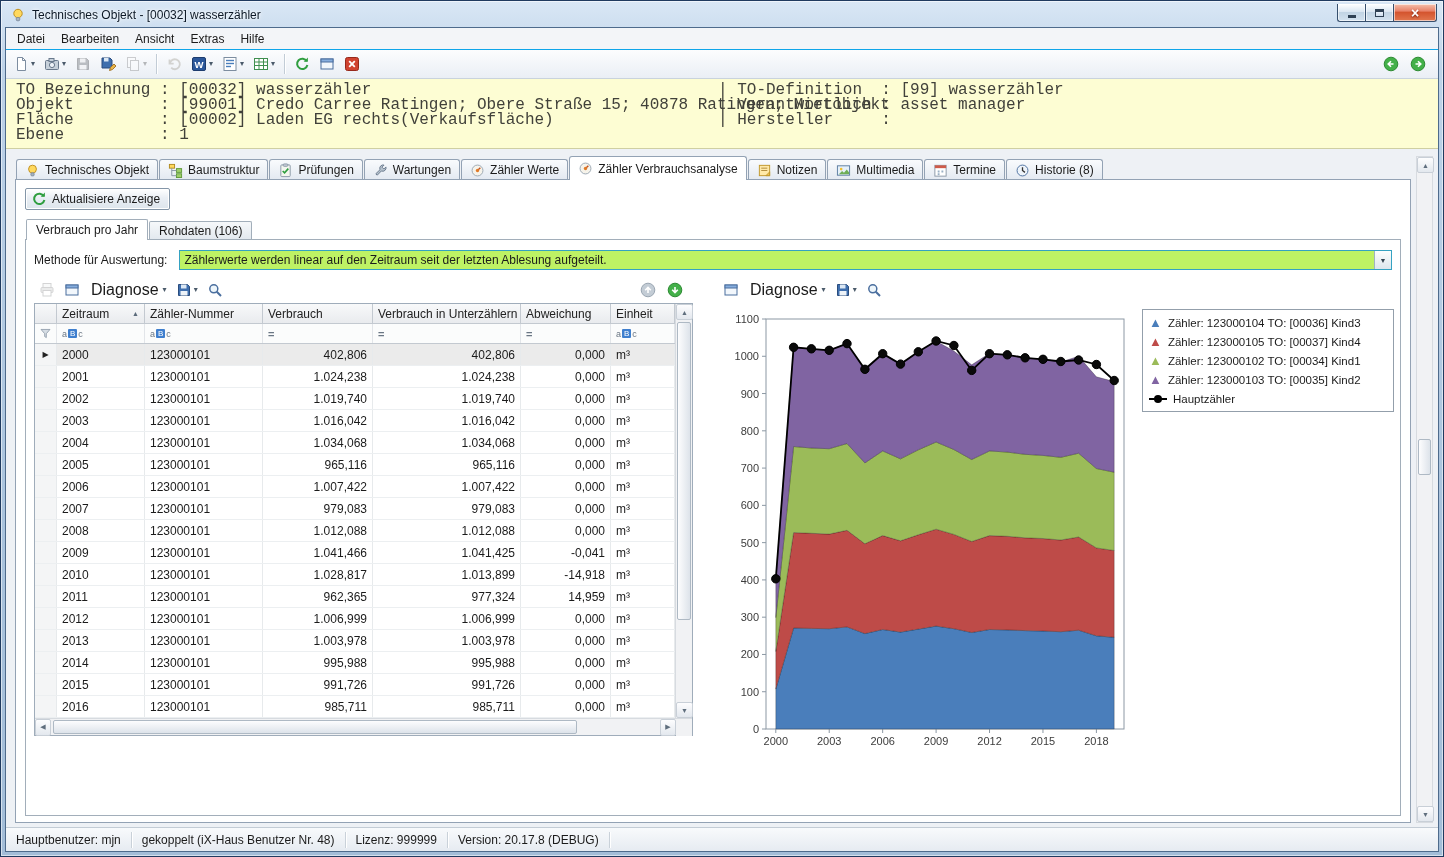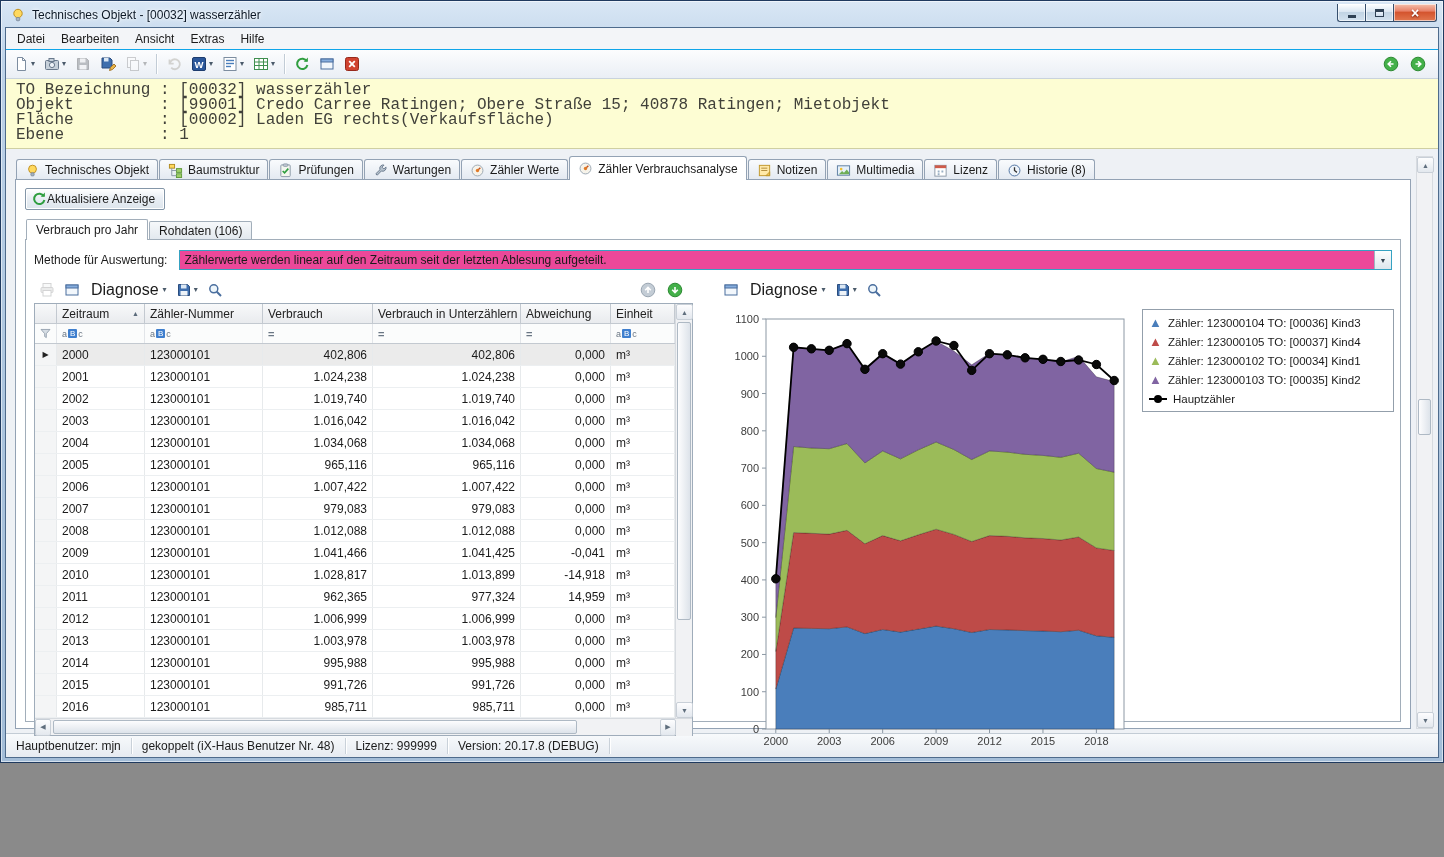--- a/index.html
+++ b/index.html
@@ -1,18 +1,18 @@
 <!DOCTYPE html>
 <html><head>
 <meta charset="utf-8">
 <style>
   html,body{margin:0;padding:0;}
   body{width:1444px;height:857px;font-family:"Liberation Sans",sans-serif;font-size:12px;color:#1b1b1b;background:#8a8a8a;}
   *{box-sizing:border-box;}
-  .window{width:1444px;height:763px;display:flex;flex-direction:column;border:1px solid #1f3a5f;
+  .window{width:1444px;height:857px;display:flex;flex-direction:column;border:1px solid #1f3a5f;
     background:linear-gradient(180deg,#d9e7f5 0%,#bdd2e8 8%,#aac3dd 60%,#a3bdd8 100%);
     box-shadow:inset 0 0 0 1px rgba(255,255,255,.55);padding:2px 4px 4px;}
   .titlebar{height:24px;display:flex;align-items:center;gap:6px;padding:0 2px 0 5px;flex:0 0 auto;}
   .app-ic,.tab-ic,.tb-ic{display:inline-flex;}
   .app-ic svg{width:16px;height:16px;}
   .title{font-size:12px;color:#0c1826;text-shadow:0 0 3px #fff,0 0 6px #fff;}
   .win-controls{margin-left:auto;display:flex;margin-top:-4px;}
   .win-btn{width:28px;height:18px;display:flex;align-items:center;justify-content:center;border:1px solid #37506e;border-top:none;
     background:linear-gradient(#ffffff,#dbe7f2 45%,#c2d4e4 50%,#d3e2ef);box-shadow:inset 0 0 0 1px rgba(255,255,255,.6);}
   .win-btn.min{border-radius:0 0 0 3px;border-right:none;}
@@ -36,28 +36,28 @@
   .infopanel{background:#fdfdd3;border-bottom:1px solid #cfcfa2;padding:4px 10px 5px;display:flex;flex:0 0 auto;}
   .infopanel pre{margin:0;font-family:"Liberation Mono","DejaVu Sans Mono",monospace;font-size:16px;line-height:15px;color:#41413a;white-space:pre;}
   .infopanel .left{width:702px;flex:0 0 auto;}
   .workspace{flex:1;min-height:0;position:relative;padding:7px 27px 4px 9px;display:flex;flex-direction:column;}
   .tabs{display:flex;align-items:flex-end;height:24px;padding-left:1px;flex:0 0 auto;}
   .tab{display:inline-flex;align-items:center;gap:5px;height:21px;padding:0 8px;margin-right:1px;border:1px solid #93a2b4;border-bottom:none;border-radius:3px 3px 0 0;background:linear-gradient(#f9fbfd,#e3e9f1);}
   .tab.active{height:24px;background:#fff;position:relative;z-index:3;}
   .tab-ic svg{width:15px;height:15px;}
   .main-panel{flex:1;min-height:0;background:#fff;border:1px solid #93a2b4;margin-top:-1px;padding:8px 9px 6px;display:flex;flex-direction:column;position:relative;z-index:1;}
   .refresh-row{flex:0 0 auto;}
-  .btn{display:inline-flex;align-items:center;height:22px;padding:0 9px 0 5px;border:1px solid #8496a8;border-radius:2px;background:linear-gradient(#ffffff,#e9eef4 45%,#dde5ec);box-shadow:inset 0 0 0 1px #fff;}
+  .btn{display:inline-flex;align-items:center;gap:5px;height:22px;padding:0 9px 0 5px;border:1px solid #8496a8;border-radius:2px;background:linear-gradient(#ffffff,#e9eef4 45%,#dde5ec);box-shadow:inset 0 0 0 1px #fff;}
   .subtabs{display:flex;align-items:flex-end;margin-top:9px;height:21px;flex:0 0 auto;padding-left:1px;}
   .subtab{display:inline-flex;align-items:center;height:19px;padding:0 9px;margin-right:1px;border:1px solid #a2aeba;border-bottom:none;border-radius:2px 2px 0 0;background:linear-gradient(#f6f8fa,#e2e8ee);}
   .subtab.active{height:21px;background:#fff;z-index:2;position:relative;}
   .subpage{flex:1;min-height:0;border:1px solid #a2aeba;margin-top:-1px;background:#fff;padding:10px 8px 8px;display:flex;flex-direction:column;}
   .method-row{display:flex;align-items:center;gap:12px;flex:0 0 auto;margin-bottom:6px;}
   .method-label{white-space:nowrap;}
-  .combo{flex:1;height:20px;border:1px solid #35a2c2;background:#ec4899;display:flex;align-items:center;padding:0 4px;position:relative;}
+  .combo{flex:1;height:20px;border:1px solid #35a2c2;background:#bef264;display:flex;align-items:center;padding:0 4px;position:relative;}
   .combo-text{white-space:nowrap;overflow:hidden;}
   .cb-btn{position:absolute;right:0;top:0;bottom:0;width:17px;border-left:1px solid #9fb4c2;background:linear-gradient(#fdfefe,#dde6ed);display:flex;align-items:center;justify-content:center;}
   .cb-ar{font-size:7px;color:#33424f;}
   .panels{flex:1;min-height:0;display:flex;gap:25px;}
   .left-panel{width:659px;flex:0 0 auto;display:flex;flex-direction:column;}
   .right-panel{flex:1;min-width:0;display:flex;flex-direction:column;}
   .panel-toolbar{height:27px;display:flex;align-items:center;flex:0 0 auto;padding:0 1px;}
   .grid{flex:0 0 auto;height:433px;border:1px solid #9facba;display:flex;flex-direction:column;background:#fff;}
   .grid-main{flex:1;min-height:0;display:flex;}
   .grid-cols{flex:1;min-width:0;display:flex;flex-direction:column;overflow:hidden;}
@@ -264,20 +264,23 @@
               </svg>
             </span>
           </div>
         </div>
     </div>
     <div class="infopanel">
       <pre class="left">TO Bezeichnung : [00032] wasserzähler
 Objekt         : [99001] Credo Carree Ratingen; Obere Straße 15; 40878 Ratingen; Mietobjekt
 Fläche         : [00002] Laden EG rechts(Verkaufsfläche)
 Ebene          : 1</pre>
+      <pre class="right">| TO-Definition  : [99] wasserzähler
+| Verantwortlich : asset manager
+| Hersteller     :</pre>
     </div>
     <div class="workspace">
       <div class="tabs">
           <div class="tab">
             <span class="tab-ic">
               <svg viewBox="0 0 16 16">
                 <circle cx="8" cy="6.5" r="4.2" fill="#ffd95e" stroke="#c09020"></circle>
                 <rect x="6.3" y="10.5" width="3.4" height="3.2" rx="1" fill="#aab4be" stroke="#7d8da0"></rect>
               </svg>
             </span>
@@ -354,21 +357,21 @@
             <span class="tab-label">Multimedia</span>
           </div>
           <div class="tab">
             <span class="tab-ic">
               <svg viewBox="0 0 16 16">
                 <rect x="2" y="2.5" width="12" height="11.5" fill="#fff" stroke="#8a98a6"></rect>
                 <rect x="2" y="2.5" width="12" height="3" fill="#cf5b4a"></rect>
                 <path d="M5 8h2v2H5zM9 8h2v2H9zM5 11h2v2H5z" fill="#9ab0c4"></path>
               </svg>
             </span>
-            <span class="tab-label">Lizenz</span>
+            <span class="tab-label">Termine</span>
           </div>
           <div class="tab">
             <span class="tab-ic">
               <svg viewBox="0 0 16 16">
                 <circle cx="8" cy="8" r="5.8" fill="#eef4fa" stroke="#4a6e9e"></circle>
                 <path d="M8 4.5V8l2.6 2" fill="none" stroke="#333" stroke-width="1.4"></path>
               </svg>
             </span>
             <span class="tab-label">Historie (8)</span>
           </div>

